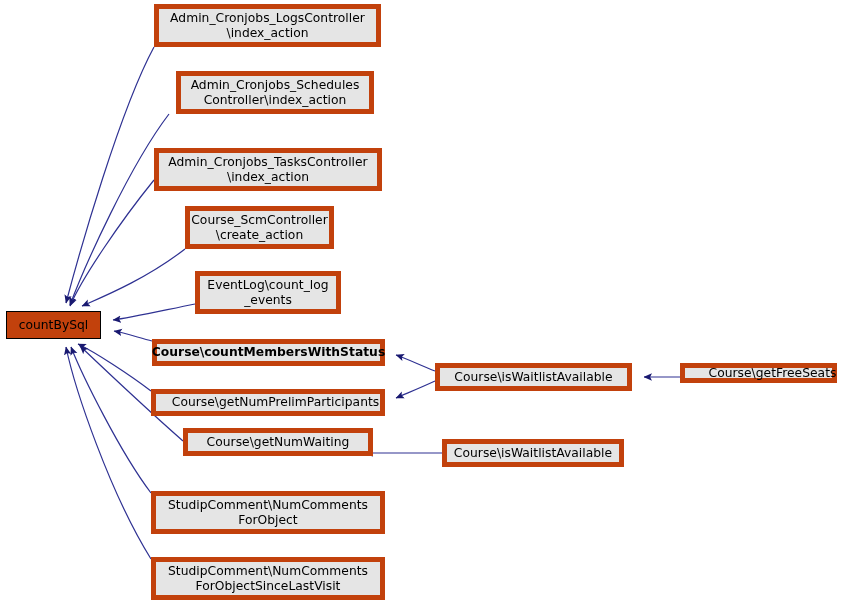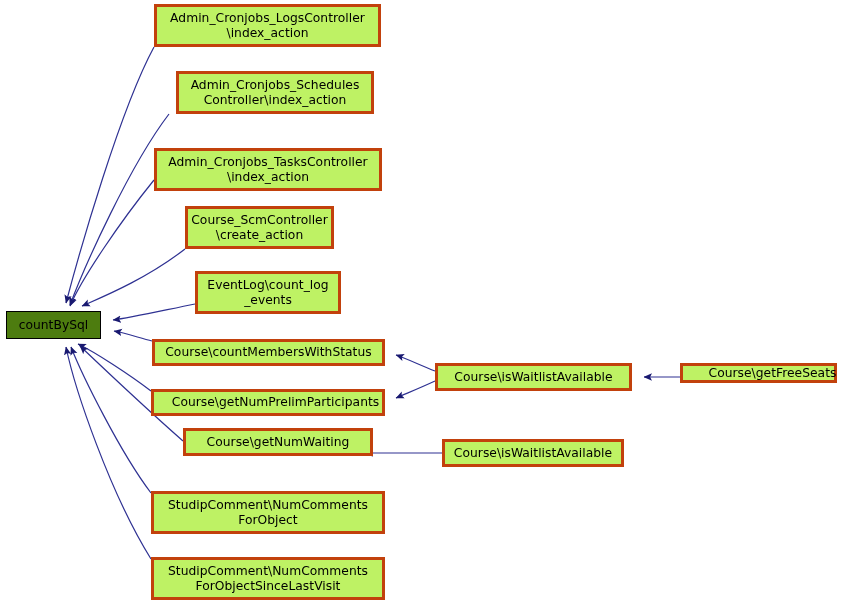--- a/index.html
+++ b/index.html
@@ -25,31 +25,31 @@
     height: 605px;
     pointer-events: none;
   }
   .node {
     position: absolute;
     box-sizing: border-box;
     display: flex;
     align-items: center;
     justify-content: center;
     text-align: center;
-    background: #bef264;
-    border: 3px solid #c2410c;
+    background: #e5e5e5;
+    border: 5px solid #c2410c;
     color: #000000;
     font-size: 12.3px;
     line-height: 15px;
     letter-spacing: 0.02px;
     white-space: pre-line;
     z-index: 2;
   }
   .node.root {
-    background: #4d7c0f;
+    background: #c2410c;
     border: 1px solid #000000;
   }
   .node .label {
     display: block;
     white-space: pre-line;
     padding: 0 4px;
   }
 </style>
 </head>
 <body>
@@ -81,21 +81,21 @@
       <div class="node" style="left: 154px; top: 4px; width: 227px; height: 43px;"><span class="label">Admin_Cronjobs_LogsController
 \index_action</span></div>
       <div class="node" style="left: 176px; top: 71px; width: 198px; height: 43px;"><span class="label">Admin_Cronjobs_Schedules
 Controller\index_action</span></div>
       <div class="node" style="left: 154px; top: 148px; width: 228px; height: 43px;"><span class="label">Admin_Cronjobs_TasksController
 \index_action</span></div>
       <div class="node" style="left: 185px; top: 206px; width: 149px; height: 43px;"><span class="label">Course_ScmController
 \create_action</span></div>
       <div class="node" style="left: 195px; top: 271px; width: 146px; height: 43px;"><span class="label">EventLog\count_log
 _events</span></div>
-      <div class="node" style="left: 152px; top: 339px; width: 233px; height: 27px;"><span class="label">Course\countMembersWithStatus</span></div>
+      <div class="node" style="left: 152px; top: 339px; width: 233px; height: 27px; font-weight: bold;"><span class="label">Course\countMembersWithStatus</span></div>
       <div class="node" style="left: 151px; top: 389px; width: 234px; height: 27px; padding-left: 15px;"><span class="label">Course\getNumPrelimParticipants</span></div>
       <div class="node" style="left: 183px; top: 428px; width: 190px; height: 28px;"><span class="label">Course\getNumWaiting</span></div>
       <div class="node" style="left: 151px; top: 491px; width: 234px; height: 43px;"><span class="label">StudipComment\NumComments
 ForObject</span></div>
       <div class="node" style="left: 151px; top: 557px; width: 234px; height: 43px;"><span class="label">StudipComment\NumComments
 ForObjectSinceLastVisit</span></div>
       <div class="node" style="left: 435px; top: 363px; width: 197px; height: 28px;"><span class="label">Course\isWaitlistAvailable</span></div>
       <div class="node" style="left: 680px; top: 363px; width: 157px; height: 20px; padding-left: 28px;"><span class="label">Course\getFreeSeats</span></div>
       <div class="node" style="left: 442px; top: 439px; width: 182px; height: 28px;"><span class="label">Course\isWaitlistAvailable</span></div>
     </div>

